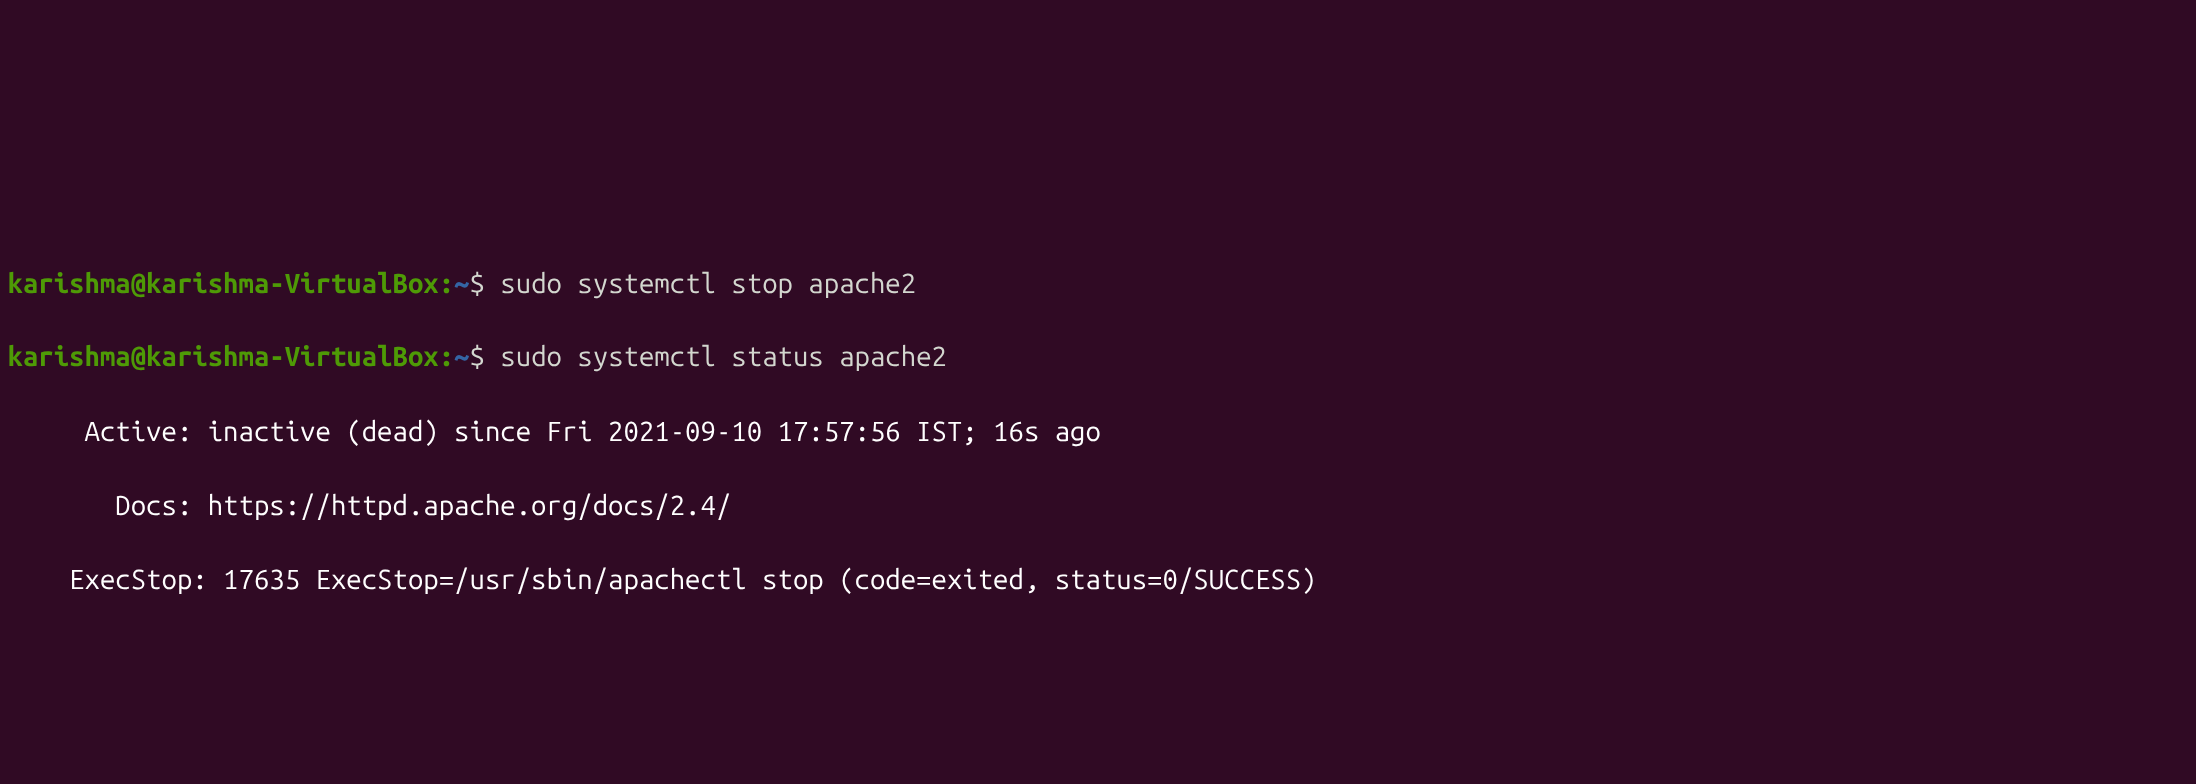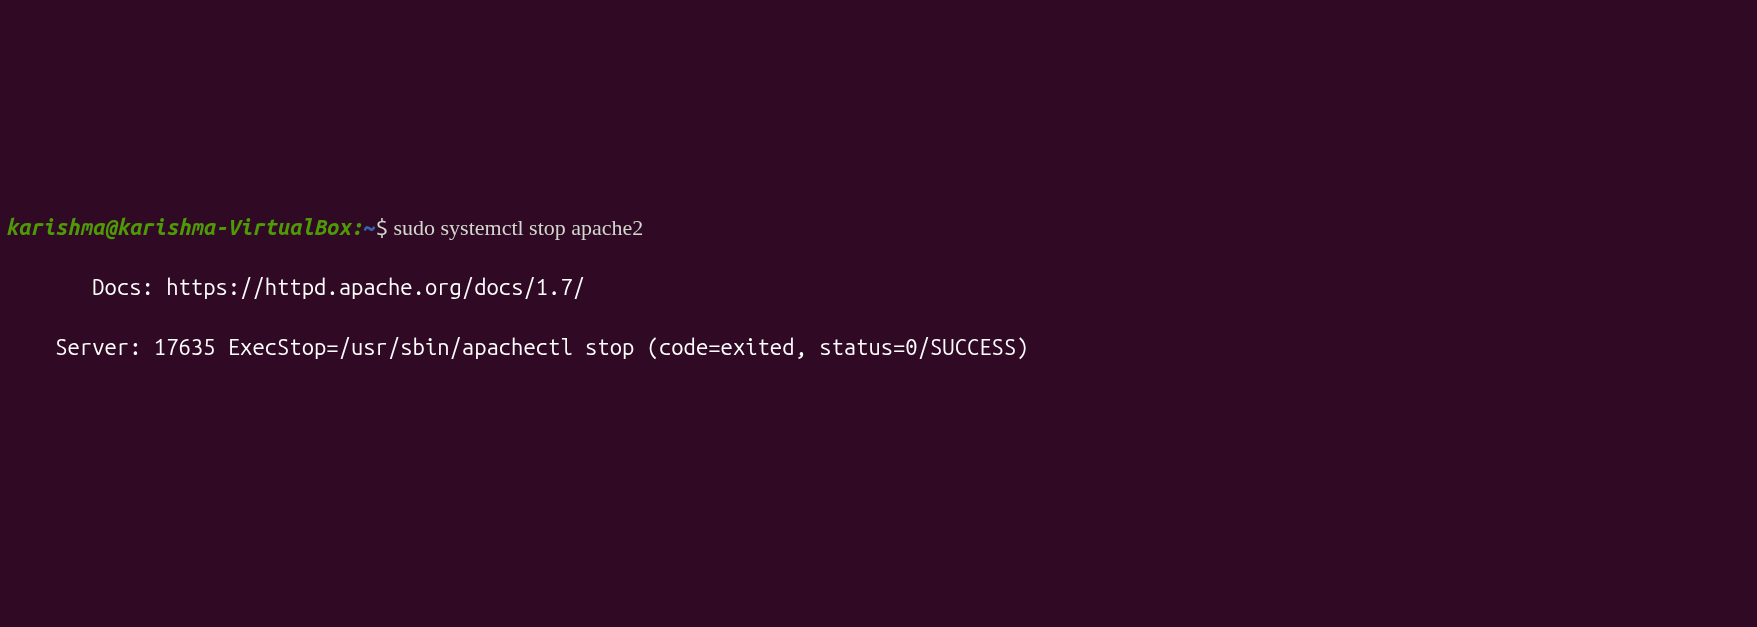--- a/index.html
+++ b/index.html
@@ -11,24 +11,24 @@
     font-size: 22px;
     line-height: 1.35;
     width: 1757px;
     height: 627px;
     overflow: hidden;
     white-space: pre;
   }
   .term {
     padding: 4px 6px;
   }
-  .prompt-user { color: #4e9a06; font-weight: bold; font-style: italic; }
+  .prompt-user { color: #4e9a06; font-weight: bold; }
   .prompt-path { color: #3465a4; font-weight: bold; }
   .prompt-dollar { color: #d3d7cf; }
-  .cmd { color: #d3d7cf; font-family: Liberation Serif, serif; }
+  .cmd { color: #d3d7cf; }
   .line { display: block; }
   .status-dot {
     display: inline-block;
     width: 14px;
     height: 14px;
     border-radius: 50%;
     background: #d3d7cf;
     vertical-align: middle;
     margin-right: 4px;
     position: relative;
@@ -37,22 +37,24 @@
   .bold { font-weight: bold; }
 </style>
 </head>
 <body>
 
 
 
 <div class="term">
 
 <span class="line"><span class="prompt-user bold">karishma@karishma-VirtualBox</span><span class="prompt-user bold">:</span><span class="prompt-path bold">~</span><span class="prompt-dollar">$</span><span class="cmd"> </span><span class="cmd">sudo systemctl stop apache2</span></span>
-<span class="line"><span>       Docs: </span><span>https://httpd.apache.org/docs/1.7/</span></span>
-<span class="line"><span>    Server: </span><span>17635 ExecStop=/usr/sbin/apachectl stop (code=exited, status=0/SUCCESS)</span></span>
+<span class="line"><span class="prompt-user bold">karishma@karishma-VirtualBox</span><span class="prompt-user bold">:</span><span class="prompt-path bold">~</span><span class="prompt-dollar">$</span><span class="cmd"> </span><span class="cmd">sudo systemctl status apache2</span></span>
+<span class="line"><span>     Active: </span><span>inactive (dead) since Fri 2021-09-10 17:57:56 IST; 16s ago</span></span>
+<span class="line"><span>       Docs: </span><span>https://httpd.apache.org/docs/2.4/</span></span>
+<span class="line"><span>    ExecStop: </span><span>17635 ExecStop=/usr/sbin/apachectl stop (code=exited, status=0/SUCCESS)</span></span>
 
 
 
 
 </div>
 
 
 
 
 </body></html>

